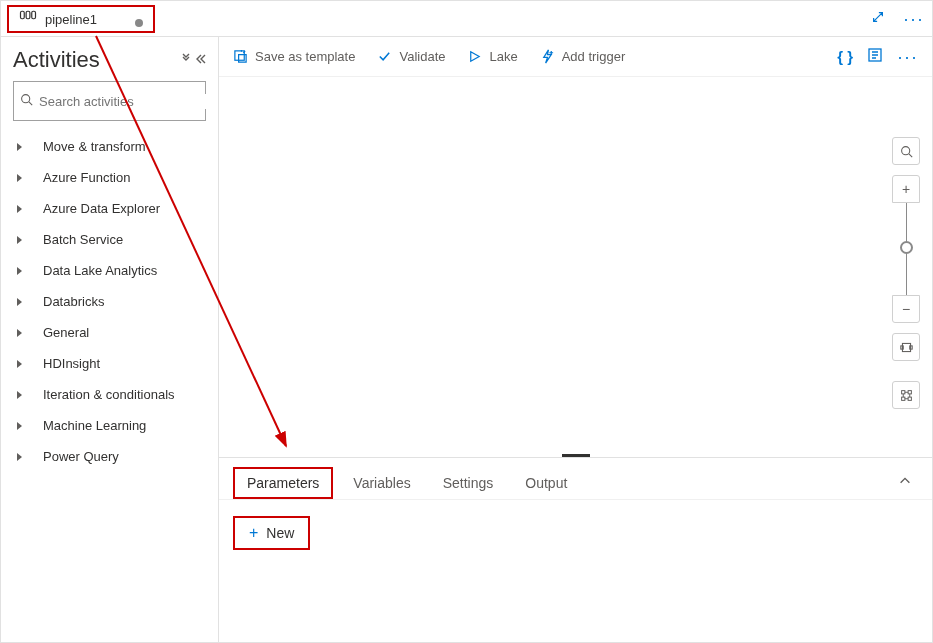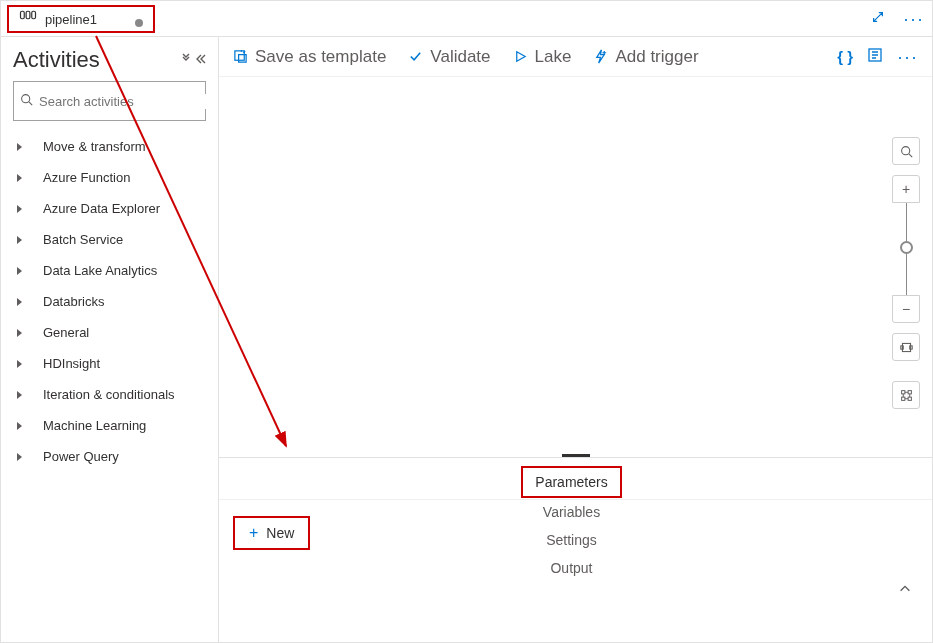--- a/index.html
+++ b/index.html
@@ -21,40 +21,40 @@
   .sidebar-title { font-size: 22px; font-weight: 400; }
   .sidebar-chevrons { display: flex; gap: 2px; color: #605e5c; font-size: 12px; }
   .search-box { display: flex; align-items: center; border: 1px solid #a0a0a0; height: 40px; padding: 0 6px; margin-bottom: 10px; }
   .search-box input { border: none; outline: none; flex: 1; font-size: 13px; font-family: inherit; margin-left: 6px; }
   .search-icon { color: #605e5c; }
   .activity-item { display: flex; align-items: center; gap: 21px; padding: 8px 4px; cursor: pointer; font-size: 13px; color: #323130; }
   .tri { width: 0; height: 0; border-top: 4px solid transparent; border-bottom: 4px solid transparent; border-left: 5px solid #605e5c; }
 
   .canvas-area { flex: 1; display: flex; flex-direction: column; position: relative; }
   .toolbar { height: 40px; display: flex; align-items: center; gap: 22px; padding: 0 14px; border-bottom: 1px solid #f0f0f0; }
-  .tool-btn { display: flex; align-items: center; gap: 7px; color: #605e5c; cursor: pointer; font-size: 17px; }
+  .tool-btn { display: flex; align-items: center; gap: 7px; color: #605e5c; cursor: pointer; font-size: 13px; }
   .tool-btn .ico { color: #0078d4; display: flex; }
   .tool-btn .ico svg { width: 15px; height: 15px; }
   .toolbar-right { margin-left: auto; display: flex; align-items: center; gap: 14px; color: #0078d4; }
   .toolbar-right .braces { font-size: 15px; font-weight: 600; }
   .toolbar-right svg { width: 16px; height: 16px; }
 
   .canvas-body { flex: 1; position: relative; background: #fff; }
   
   .zoom-controls { position: absolute; right: 12px; top: 60px; display: flex; flex-direction: column; align-items: center; gap: 0; }
   .zc-btn { width: 28px; height: 28px; border: 1px solid #d0d0d0; background: #fff; display: flex; align-items: center; justify-content: center; color: #605e5c; cursor: pointer; font-size: 14px; }
   .zc-btn.round { border-radius: 3px; margin-bottom: 10px; }
   .zc-gap { height: 10px; }
   .zc-track { width: 1px; background: #8a8a8a; height: 92px; position: relative; }
   .zc-thumb { position: absolute; top: 38px; left: -6px; width: 13px; height: 13px; border: 2px solid #8a8a8a; border-radius: 50%; background: #fff; }
   
   .drag-hint { position: absolute; left: 50%; bottom: 0; transform: translateX(-50%); width: 28px; height: 3px; background: #323130; }
 
   .bottom-panel { height: 185px; border-top: 1px solid #e1e1e1; display: flex; flex-direction: column; }
-  .bp-tabs { display: flex; align-items: center; padding: 8px 14px 0; gap: 0; border-bottom: 1px solid #f0f0f0; height: 42px; flex-direction: column; }
+  .bp-tabs { display: flex; align-items: center; padding: 8px 14px 0; gap: 0; border-bottom: 1px solid #f0f0f0; height: 42px; }
   .bp-tab { padding: 6px 12px; cursor: pointer; color: #605e5c; font-size: 14px; margin-right: 8px; }
   .bp-tab.active { color: #323130; border: 2px solid #c00; }
   .bp-collapse { margin-left: auto; color: #605e5c; cursor: pointer; padding-right: 6px; }
   .bp-body { padding: 16px 14px; }
   .new-btn { display: inline-flex; align-items: center; gap: 8px; border: 2px solid #c00; padding: 6px 14px; cursor: pointer; color: #323130; font-size: 14px; }
   .new-btn .plus { color: #0078d4; font-size: 16px; font-weight: 400; }
 
   .annotation-arrow { position: absolute; pointer-events: none; z-index: 100; }
 </style>
 </head>

